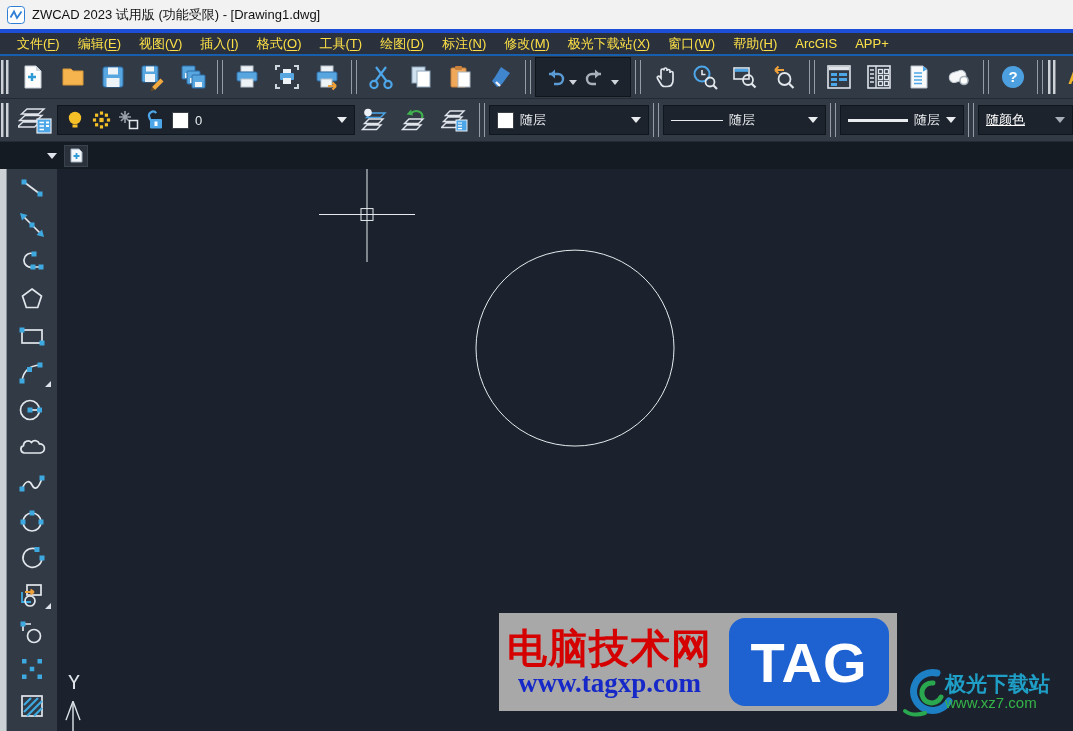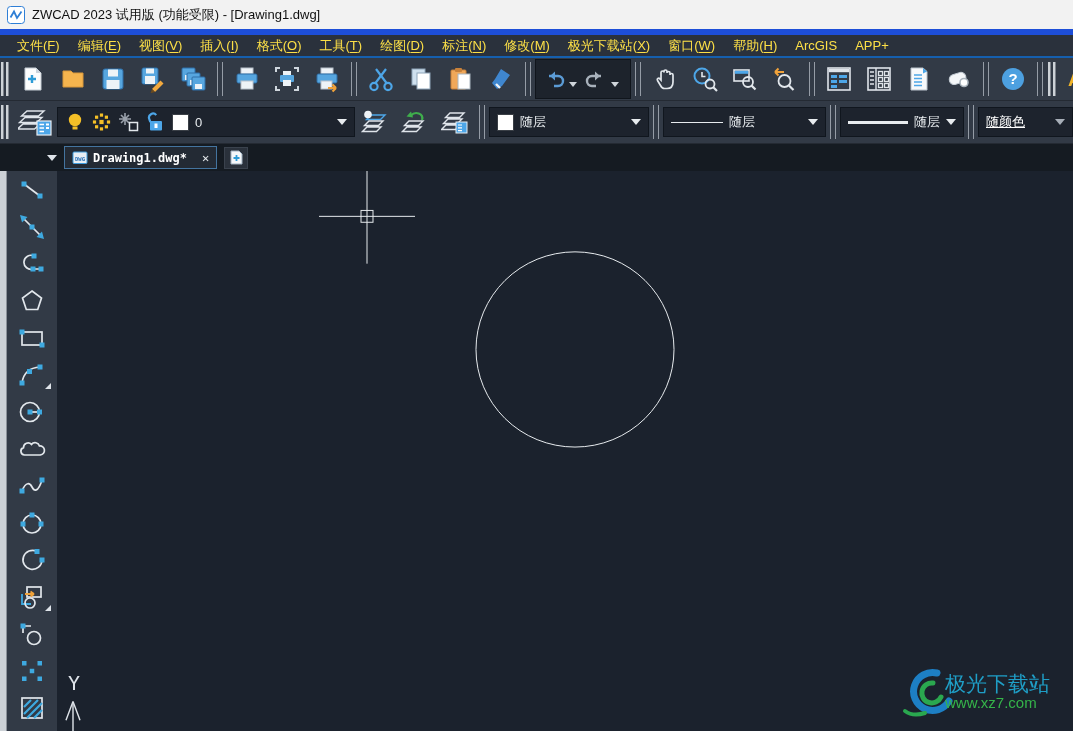--- a/index.html
+++ b/index.html
@@ -1,21 +1,21 @@
 <!DOCTYPE html>
 <html><head>
 <meta charset="utf-8">
 <style>
   html,body{margin:0;padding:0;width:1073px;height:731px;overflow:hidden;
     font-family:"Liberation Sans",sans-serif;background:#1b222d;}
   .app{width:1073px;height:731px;display:flex;flex-direction:column;}
 
   
   .titlebar{height:29px;background:#f2f2f2;display:flex;align-items:center;gap:7px;
-    padding-left:7px;font-size:13px;color:#111;flex:0 0 29px;border-bottom:6px solid #1d4ed8;}
+    padding-left:7px;font-size:13px;color:#111;flex:0 0 29px;border-bottom:4px solid #1d4ed8;}
 
   
   .menubar{height:21px;background:#2a313c;display:flex;align-items:center;
     padding-left:8px;flex:0 0 21px;border-bottom:2px solid #155fae;}
   .menu-item{color:#fde047;font-size:13px;padding:0 9px;height:100%;display:flex;align-items:center;cursor:default;}
   .m-mn{text-decoration:underline;text-underline-offset:2px;}
 
   
   .toolbar{height:42px;background:#323a46;display:flex;align-items:center;flex:0 0 42px;
     border-bottom:1px solid #242a33;}
@@ -67,21 +67,21 @@
   
   .wm-tag{position:absolute;left:442px;top:444px;width:398px;height:98px;background:#a8a8a8;
     box-sizing:border-box;padding:4px 8px;display:flex;align-items:center;justify-content:space-between;}
   .wm-left{display:flex;flex-direction:column;align-items:center;line-height:1.05;}
   .wm-site{color:#d50000;font-size:40px;font-weight:bold;letter-spacing:1px;white-space:nowrap;}
   .wm-url{color:#1629c8;font-size:27px;font-weight:bold;font-family:"Liberation Serif",serif;white-space:nowrap;}
   .wm-badge{width:160px;height:88px;border-radius:16px;background:#1e62d2;color:#fff;
     display:flex;align-items:center;justify-content:center;font-size:56px;font-weight:bold;letter-spacing:1px;flex:0 0 auto;}
   .wm-xz7{position:absolute;right:4px;bottom:2px;width:178px;height:74px;display:flex;align-items:center;}
   .xz7-text{display:flex;flex-direction:column;line-height:1.1;margin-left:-8px;}
-  .xz7-site{color:#1f9ec6;font-size:21px;font-weight:normal;white-space:nowrap;}
+  .xz7-site{color:#1f9ec6;font-size:21px;font-weight:bold;white-space:nowrap;}
   .xz7-url{color:#35b44a;font-size:15px;font-weight:normal;white-space:nowrap;}
 </style>
 </head>
 <body>
 
 <div class="app">
 
   <div class="titlebar">
     <svg width="18" height="18">
       <rect x="0.5" y="0.5" width="17" height="17" rx="3" fill="#fff" stroke="#2f7fd6"></rect>
@@ -468,28 +468,20 @@
     </div>
     <div class="sep"></div>
     <div class="combo" style="flex:1">
       <span class="dim">随颜色</span>
       <span class="caret dim-caret"></span>
     </div>
   </div>
 
   <div class="tabbar">
     <div class="tab-drop"></div>
-    <div class="tab">
-      <svg width="16" height="14">
-        <rect x="1" y="1" width="14" height="11.5" rx="1" fill="#e8eef4" stroke="#3f9bdc"></rect>
-        <text x="8" y="9.5" font-size="5.5" font-weight="bold" fill="#2a72b8" text-anchor="middle">DWG</text>
-        </svg>
-      <span>Drawing1.dwg*</span>
-      <span class="tab-close">✕</span>
-    </div>
     <div class="newtab">
       <svg width="15" height="15">
         <path d="M2,1 h8 l3,3 v10 h-11 z" fill="#f4f7fa" stroke="#9fb0c0"></path>
         <path d="M7.5,5 v6 M4.5,8 h6" stroke="#2e9bd6" stroke-width="1.8"></path>
         </svg>
     </div>
   </div>
 
   <div class="workspace">
 
@@ -619,20 +611,27 @@
         </g>
 
         <g stroke="#dfe4ea" stroke-width="1.4" fill="none">
           <text x="11" y="526" font-size="20" fill="#dfe4ea" stroke="none" font-family="DejaVu Sans Mono, monospace">Y</text>
           <line x1="16" y1="568" x2="16" y2="540"></line>
           <line x1="9" y1="557" x2="16" y2="538"></line>
           <line x1="23" y1="557" x2="16" y2="538"></line>
         </g>
       </svg>
 
+      <div class="wm-tag">
+        <div class="wm-left">
+          <span class="wm-site">电脑技术网</span>
+          <span class="wm-url">www.tagxp.com</span>
+        </div>
+        <div class="wm-badge">TAG</div>
+      </div>
 
       <div class="wm-xz7">
         <svg width="62" height="62">
           <path d="M46,12 a19,19 0 1 0 12,28" fill="none" stroke="#1d7fc4" stroke-width="7" stroke-linecap="round"></path>
           <path d="M42,22 a10,10 0 1 0 8,14" fill="none" stroke="#2aa84f" stroke-width="5" stroke-linecap="round"></path>
           <path d="M14,50 q8,6 20,2" fill="none" stroke="#2aa84f" stroke-width="4" stroke-linecap="round"></path>
         </svg>
         <div class="xz7-text">
           <span class="xz7-site">极光下载站</span>
           <span class="xz7-url">www.xz7.com</span>

